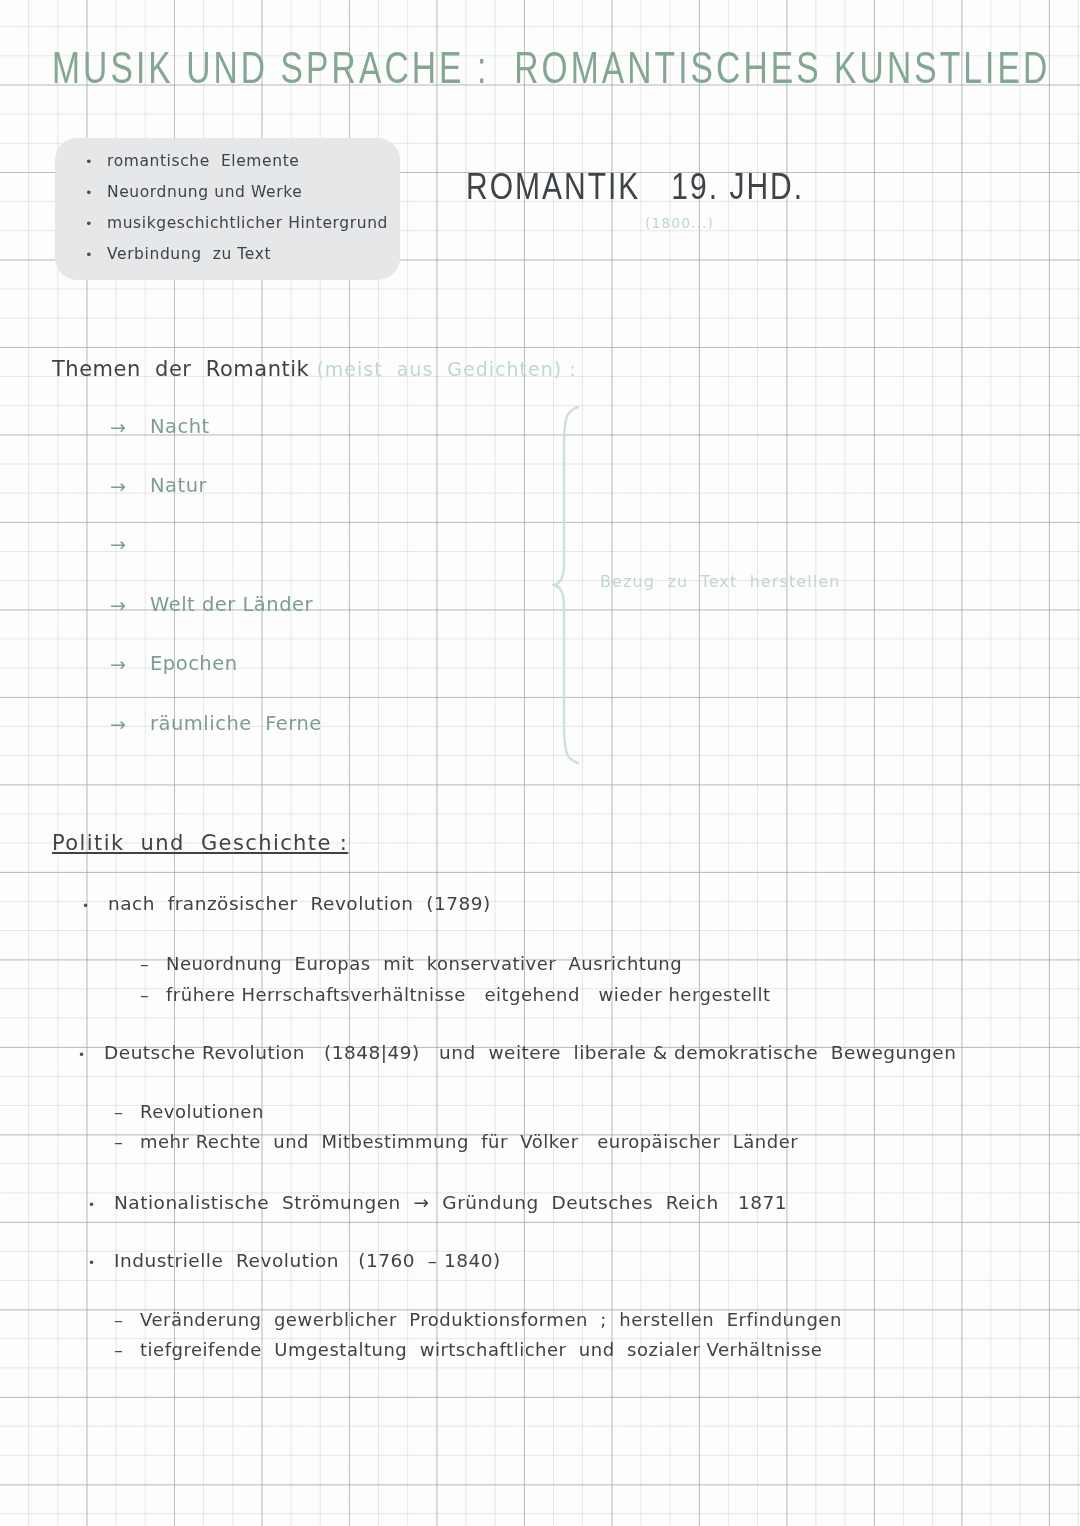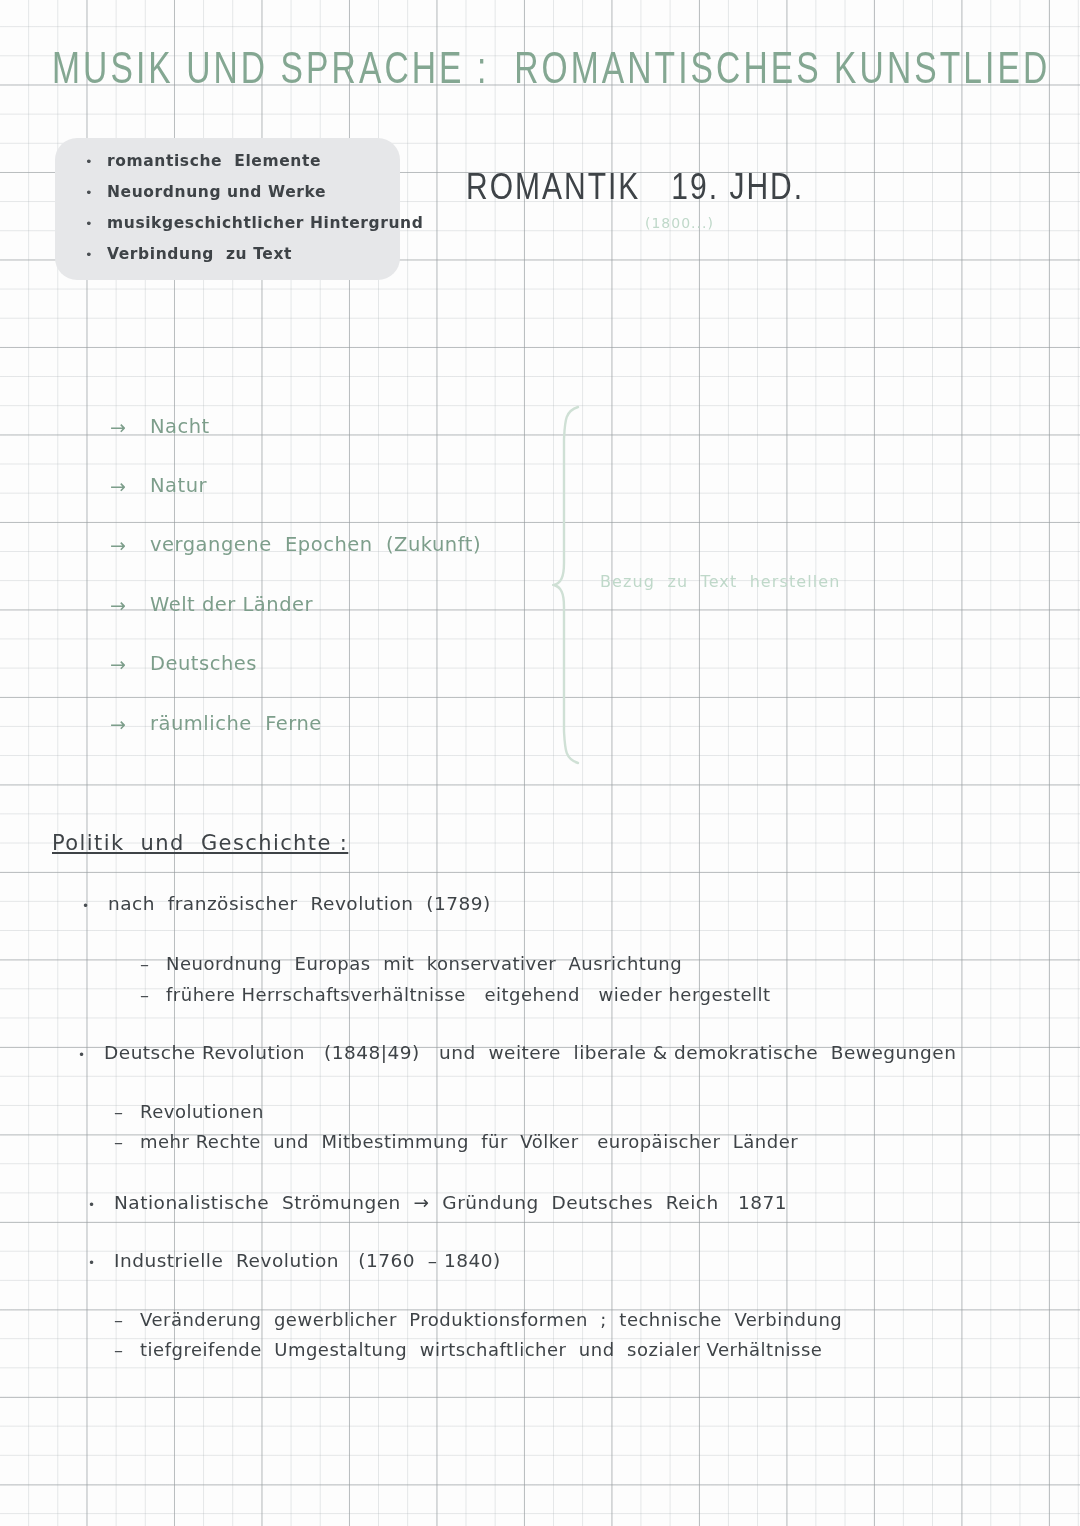--- a/index.html
+++ b/index.html
@@ -74,21 +74,20 @@
   .topic-dot {
     width: 22px;
     font-size: 13px;
     line-height: 1;
     color: #4a4f53;
   }
   .topic-label {
     font-size: 15.5px;
     letter-spacing: 0.6px;
     transform: scaleY(1.05);
-    font-weight: bold;
   }
 
   
   .romantik {
     position: absolute;
     left: 466px;
     top: 165px;
     font-size: 30px;
     letter-spacing: 2px;
     font-weight: 300;
@@ -213,40 +212,42 @@
         <span class="topic-dot hand">•</span>
         <span class="topic-label hand ink-dark">Verbindung  zu Text</span>
       </div>
 
     </div>
   </div>
 
   <div class="romantik hand ink-dark">ROMANTIK   19. JHD.</div>
   <div class="romantik-sub hand ink-green-light">(1800...)</div>
 
+  <div class="themen-head">
+    <span class="hand ink-dark">Themen  der  Romantik </span><span class="hand ink-green-light paren">(meist  aus  Gedichten) :</span>
+  </div>
 
   <div class="arrow-item" style="top:415px">
     <span class="arrow-glyph hand">→</span>
     <span class="hand ink-green">Nacht</span>
   </div>
   <div class="arrow-item" style="top:474px">
     <span class="arrow-glyph hand">→</span>
     <span class="hand ink-green">Natur</span>
   </div>
   <div class="arrow-item" style="top:533px">
     <span class="arrow-glyph hand">→</span>
-    <span class="hand ink-green">vergangene  Epochen  (Zukunft)</span>
   </div>
   <div class="arrow-item" style="top:593px">
     <span class="arrow-glyph hand">→</span>
     <span class="hand ink-green">Welt der Länder</span>
   </div>
   <div class="arrow-item" style="top:652px">
     <span class="arrow-glyph hand">→</span>
-    <span class="hand ink-green">Deutsches</span>
+    <span class="hand ink-green">Epochen</span>
   </div>
   <div class="arrow-item" style="top:712px">
     <span class="arrow-glyph hand">→</span>
     <span class="hand ink-green">räumliche  Ferne</span>
   </div>
 
   <div class="brace-wrap">
     <svg width="40" height="360" viewBox="0 0 40 360" fill="none" xmlns="http://www.w3.org/2000/svg" aria-hidden="true">
       <path d="M26 2 C13 6, 13 16, 12 34 L12 158 C12 172, 9 178, 2 180 C9 182, 12 188, 12 202 L12 326 C13 344, 13 354, 26 358" stroke="#cfe0d5" stroke-width="2.4" stroke-linecap="round" fill="none"></path>
     </svg>
@@ -285,20 +286,20 @@
     <span class="dot hand">•</span>
     <span class="hand ink-dark">Nationalistische  Strömungen  →  Gründung  Deutsches  Reich   1871</span>
   </div>
 
   <div class="b1" style="left:88px; top:1250px">
     <span class="dot hand">•</span>
     <span class="hand ink-dark">Industrielle  Revolution   (1760  – 1840)</span>
   </div>
   <div class="b2" style="left:114px; top:1309px">
     <span class="dash hand">–</span>
-    <span class="hand ink-dark">Veränderung  gewerblicher  Produktionsformen  ;  technische  Verbindung</span>
+    <span class="hand ink-dark">Veränderung  gewerblicher  Produktionsformen  ;  herstellen  Erfindungen</span>
   </div>
   <div class="b2" style="left:114px; top:1339px">
     <span class="dash hand">–</span>
     <span class="hand ink-dark">tiefgreifende  Umgestaltung  wirtschaftlicher  und  sozialer Verhältnisse</span>
   </div>
 
 </div>
 
 </body></html>

